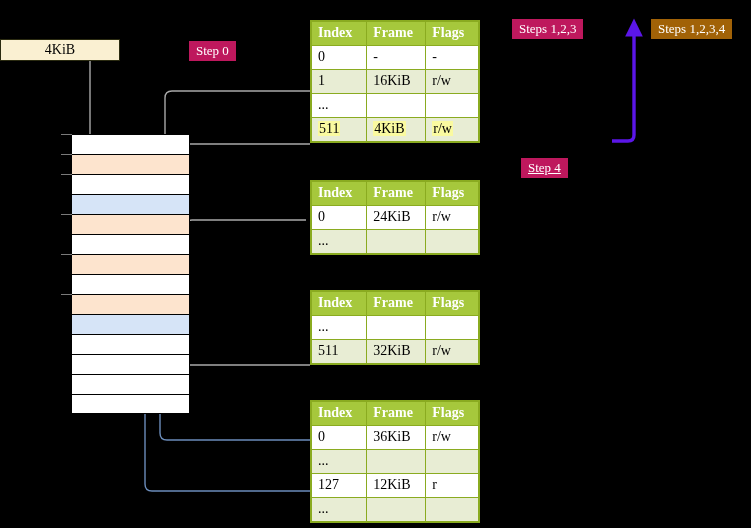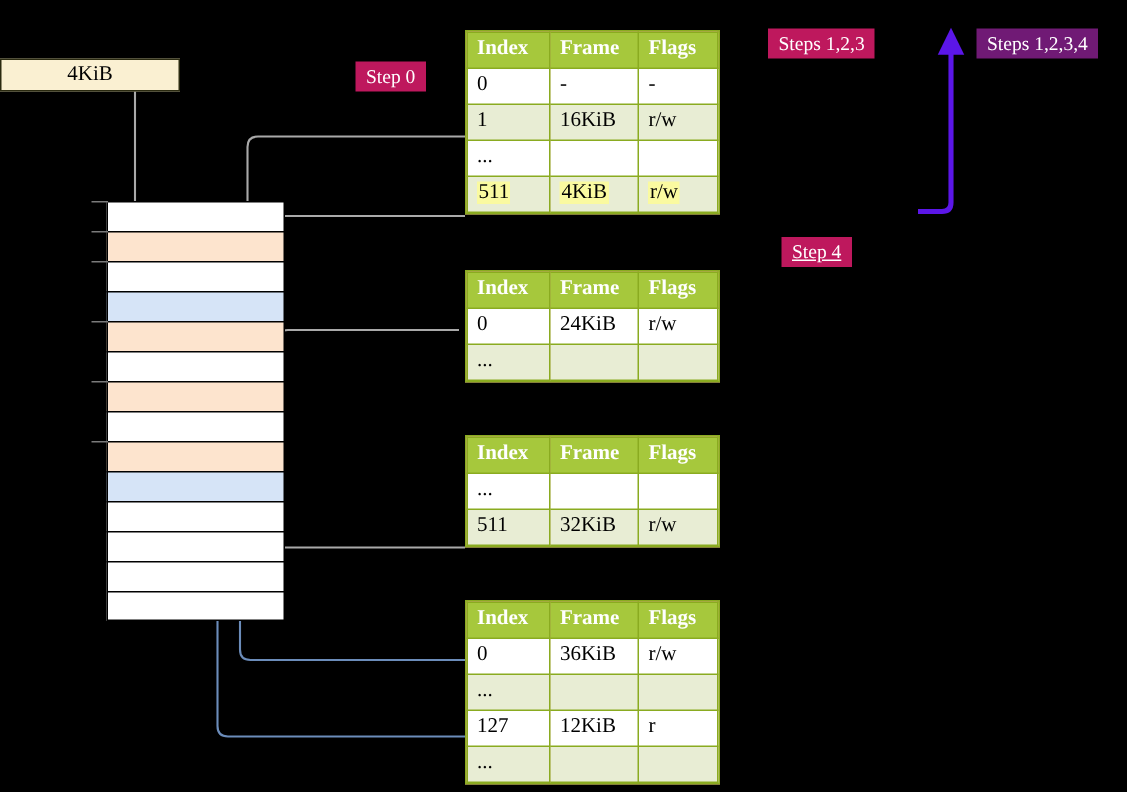--- a/index.html
+++ b/index.html
@@ -50,22 +50,22 @@
   .badge {
     position: absolute;
     padding: 2px 7px 3px 7px;
     font-size: 13px;
     line-height: 15px;
     color: #ffffff;
     white-space: nowrap;
     box-sizing: border-box;
   }
   .badge-red { background: #be185d; }
-  .badge-blue { background: #701a75; }
-  #badge-step0 { left: 189px; top: 41px; margin-left: 48px; }
+  .badge-blue { background: #a16207; }
+  #badge-step0 { left: 189px; top: 41px; }
   #badge-step4 { left: 521px; top: 158px; text-decoration: underline; }
   #badge-steps123 { left: 512px; top: 19px; }
   #badge-steps1234 { left: 651px; top: 19px; }
 
   
   #memory-column {
     position: absolute;
     left: 71px;
     top: 134px;
     width: 119px;
@@ -94,21 +94,21 @@
     height: 1px;
     background: #7a7a7a;
   }
 
   
   .ptable {
     position: absolute;
     border: 1px solid #8aab20;
     box-sizing: border-box;
     border-collapse: collapse;
-    background: #fca5a5;
+    background: #404040;
     font-size: 14px;
   }
   .ptable table {
     border-collapse: collapse;
     width: 100%;
   }
   .ptable th {
     background: #a6c83c;
     color: #ffffff;
     font-weight: bold;

